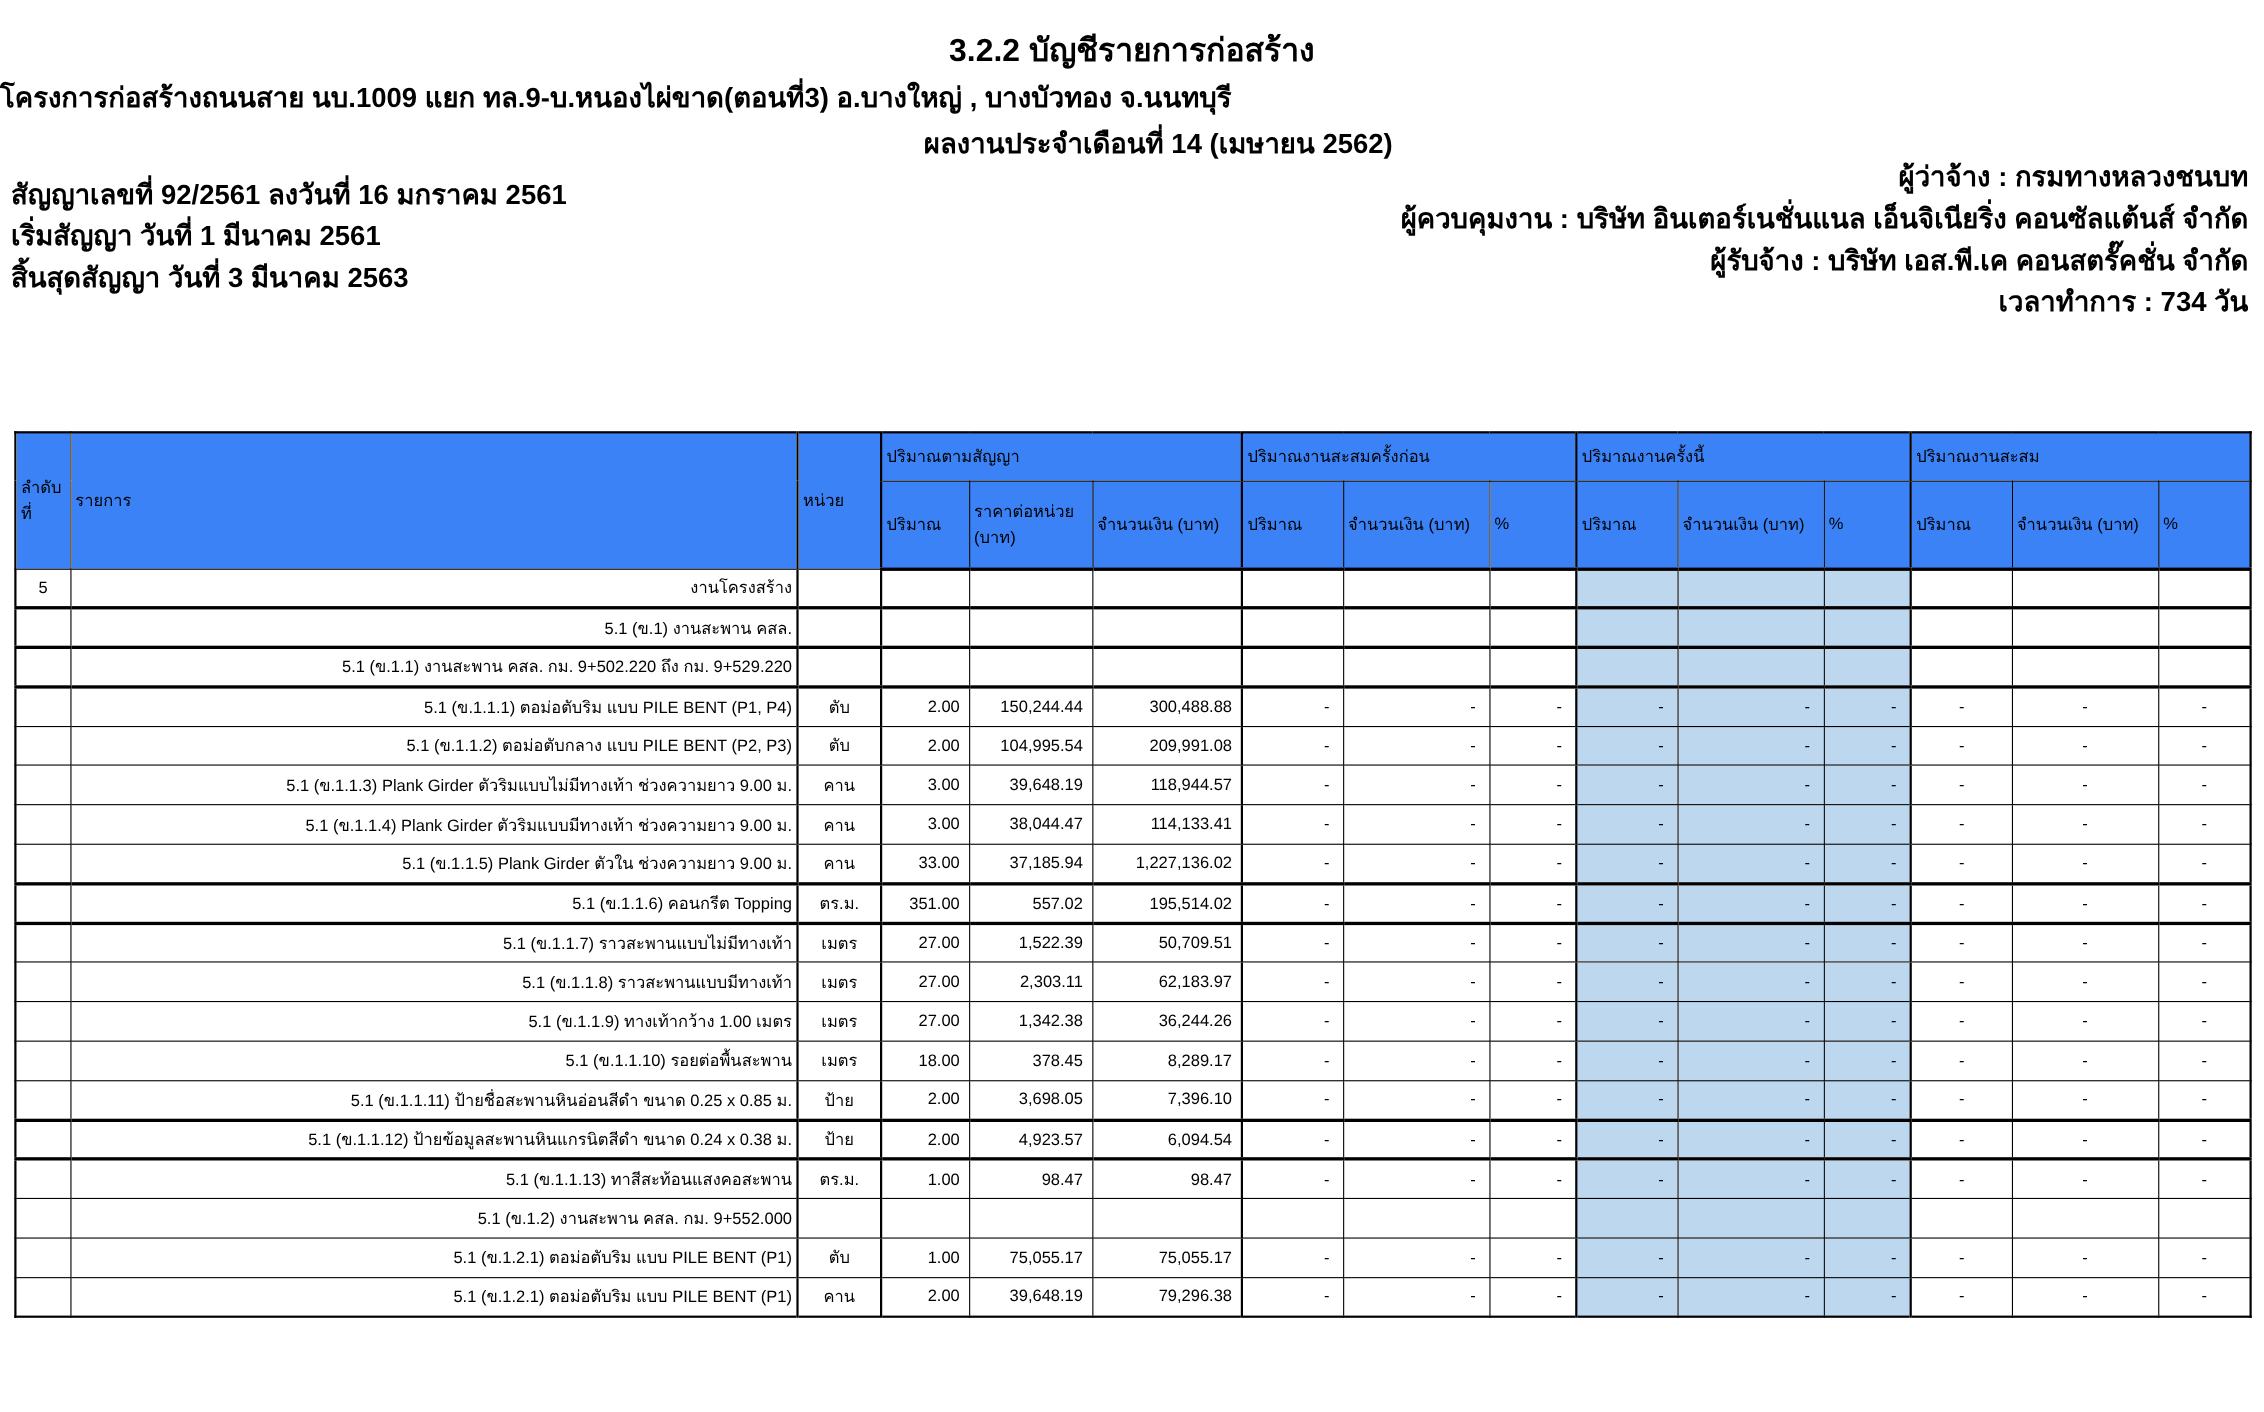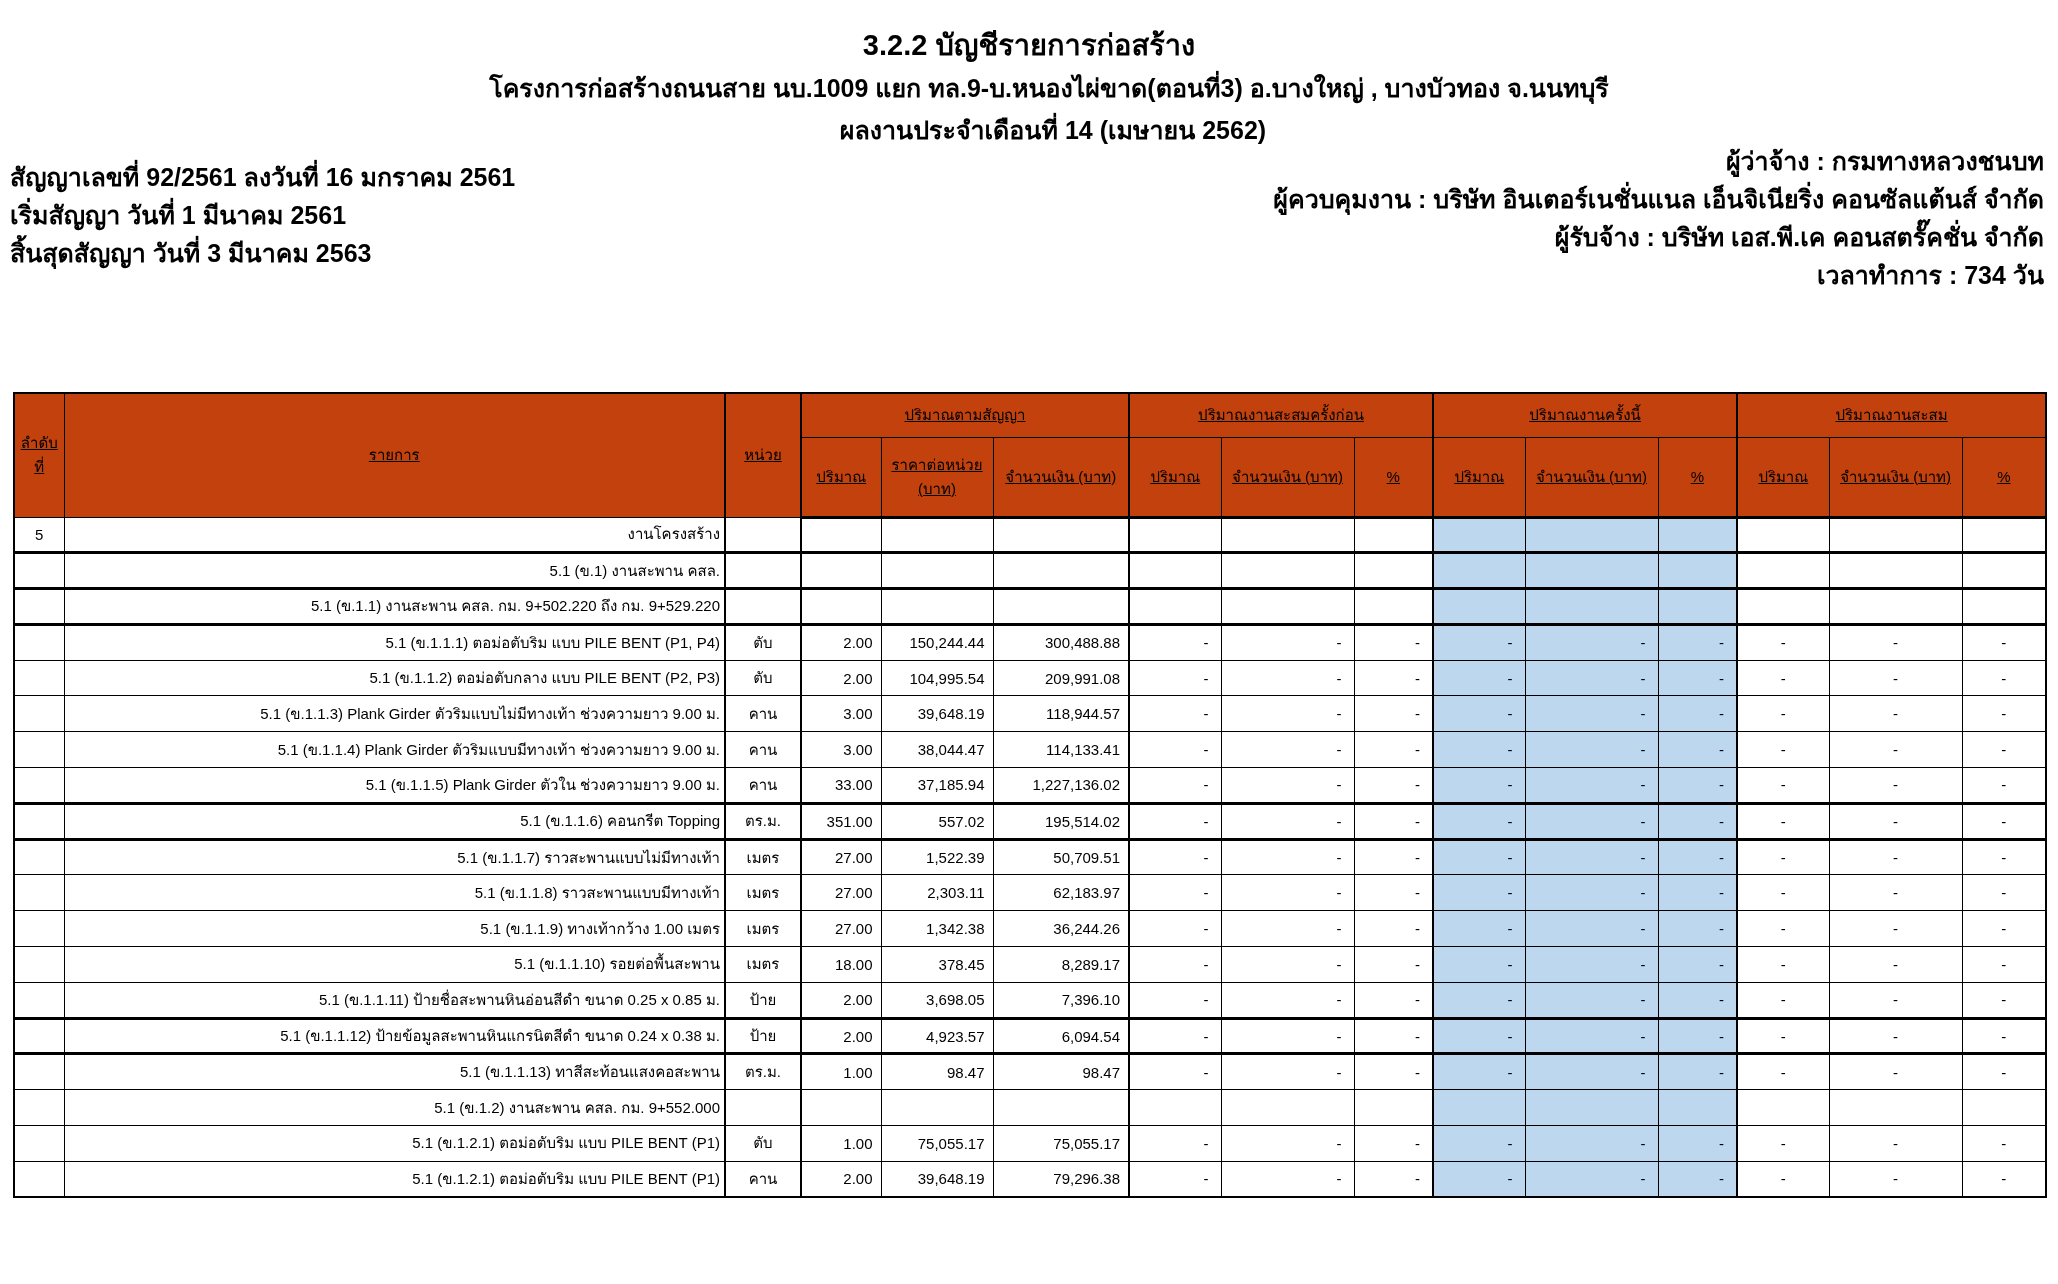--- a/index.html
+++ b/index.html
@@ -10,21 +10,21 @@
     background: #ffffff;
     font-family: "Liberation Sans", "DejaVu Sans", sans-serif;
     color: #000;
   }
   .doc-title {
     position: absolute; top: 22px; left: 0; width: 100%;
     text-align: center; font-size: 29px; font-weight: bold;
   }
   .doc-subtitle {
     position: absolute; top: 68px; left: 0; width: 100%;
-    text-align: center; font-size: 25px; font-weight: bold; padding-left: 40px;
+    text-align: left; font-size: 25px; font-weight: bold;
   }
   .doc-period {
     position: absolute; top: 110px; left: 0; width: 100%;
     text-align: center; font-size: 25px; font-weight: bold; margin-left: 24px;
   }
   .info-left {
     position: absolute; left: 10px; top: 158px;
     font-size: 25px; font-weight: bold; line-height: 38px;
   }
   .info-right {
@@ -41,25 +41,24 @@
     font-size: 15px;
   }
   table.boq th, table.boq td {
     border: 1px solid #000;
     padding: 0 4px;
     vertical-align: middle;
     overflow: hidden;
     white-space: nowrap;
   }
   table.boq thead th {
-    background: #c2410c;
+    background: #3b82f6;
     font-weight: normal;
-    text-align: center;
+    text-align: left;
     white-space: pre-line;
-    text-decoration: underline;
   }
   table.boq thead tr.grp { height: 44px; }
   table.boq thead tr.sub { height: 80px; }
   table.boq thead tr.sub th { border-bottom: 3px solid #000; }
   table.boq tbody tr { height: 35.8px; }
   table.boq tbody tr.thick td { border-bottom: 3px solid #000; }
   .gb { border-left: 2px solid #000 !important; }
   .c-no   { text-align: center; }
   .c-item { text-align: right; }
   .c-unit { text-align: center; }

